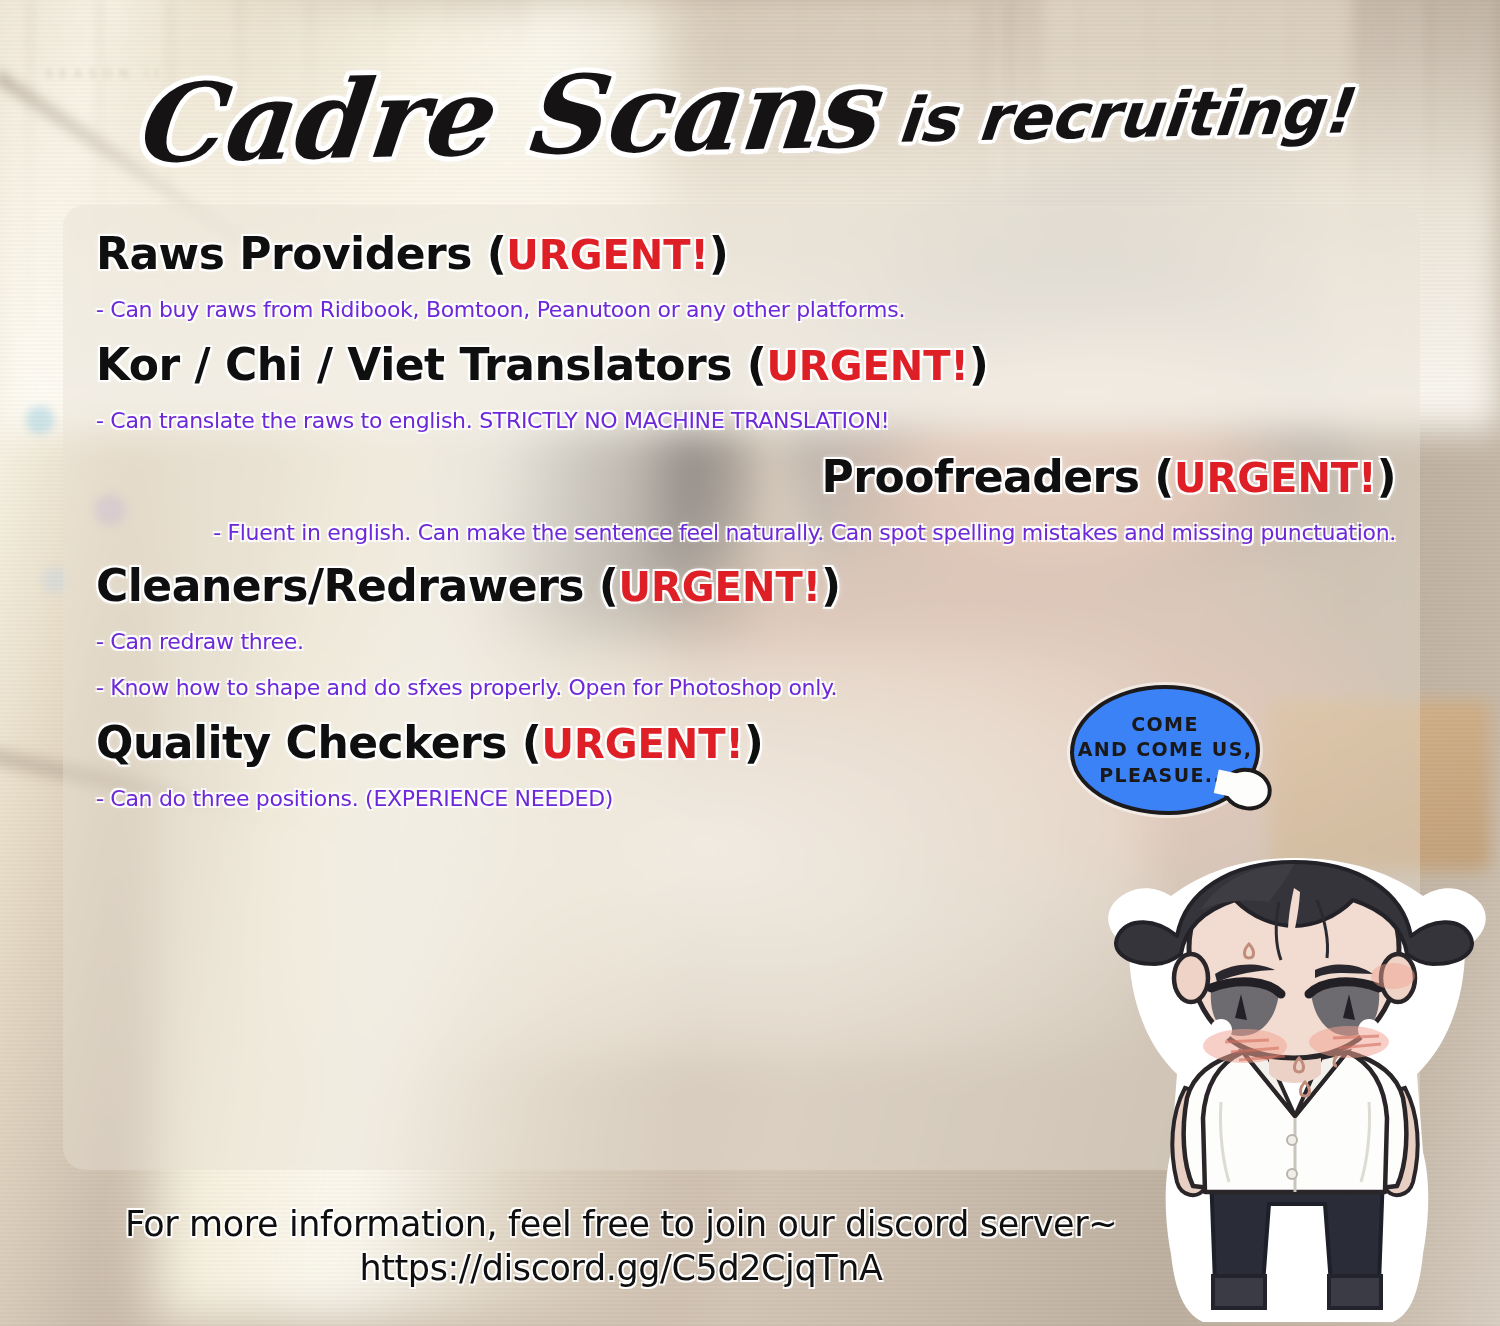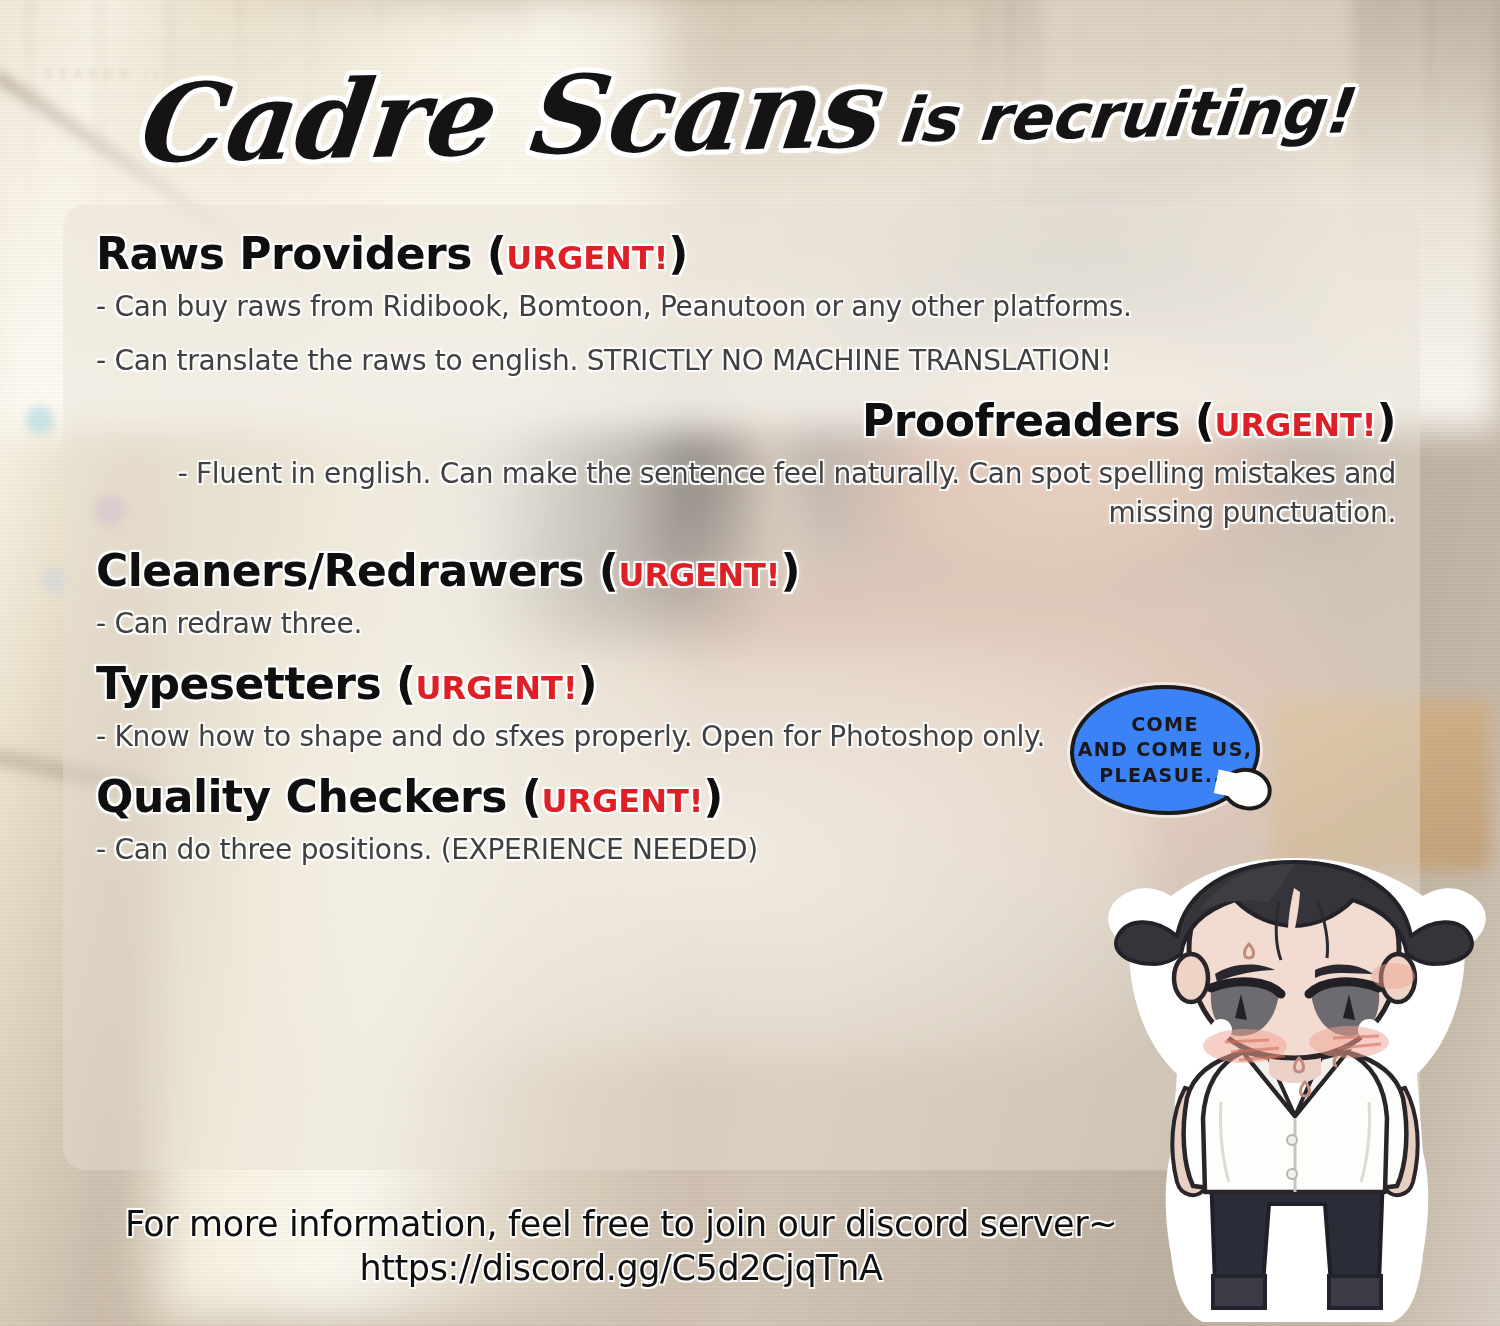--- a/index.html
+++ b/index.html
@@ -163,35 +163,35 @@
     font-size:44px;line-height:1.16;
     color:#100f10;
     letter-spacing:-0.5px;
     text-shadow:
       -2px -2px 0 rgba(255,255,255,.95), 2px -2px 0 rgba(255,255,255,.95),
       -2px 2px 0 rgba(255,255,255,.95), 2px 2px 0 rgba(255,255,255,.95),
       0 0 6px rgba(255,255,255,.9);
   }
   .urgent{
     color:#DE2026;
-    font-size:32px;
+    font-size:40px;
     letter-spacing:0px;
     text-shadow:
       -2px -2px 0 rgba(255,255,255,.9), 2px -2px 0 rgba(255,255,255,.9),
       -2px 2px 0 rgba(255,255,255,.9), 2px 2px 0 rgba(255,255,255,.9),
       0 0 5px rgba(255,255,255,.85);
   }
   .paren{color:#100f10;}
   .desc{
     font-family:"DejaVu Sans",sans-serif;
     font-weight:400;
-    font-size:28px;line-height:1.42;
-    color:#404040;
+    font-size:22px;line-height:1.42;
+    color:#6d28d9;
     letter-spacing:-0.3px;
-    margin-top:8px;
+    margin-top:15px;
     text-shadow:
       -1.6px -1.6px 0 rgba(255,255,255,.95), 1.6px -1.6px 0 rgba(255,255,255,.95),
       -1.6px 1.6px 0 rgba(255,255,255,.95), 1.6px 1.6px 0 rgba(255,255,255,.95),
       0 0 5px rgba(255,255,255,.9);
   }
   .entry.e1{margin-bottom:14px;}
   .entry.e2{margin-bottom:14px;}
   .entry.e3{margin-bottom:12px;text-align:right;}
   .entry.e4{margin-bottom:14px;}
   .entry.e5{margin-bottom:14px;}
@@ -281,44 +281,44 @@
 
     <div class="entry e1">
       <div class="role">
         <span>Raws Providers</span>
         <span class="paren">(</span><span class="urgent">URGENT!</span><span class="paren">)</span>
       </div>
       <div class="desc">- Can buy raws from Ridibook, Bomtoon, Peanutoon or any other platforms.</div>
     </div>
 
     <div class="entry e2">
+      <div class="role">
+        <span>Kor / Chi / Viet Translators</span>
+        <span class="paren">(</span><span class="urgent">URGENT!</span><span class="paren">)</span>
+      </div>
       <div class="desc">- Can translate the raws to english. STRICTLY NO MACHINE TRANSLATION!</div>
     </div>
 
     <div class="entry e3">
       <div class="role">
         <span>Proofreaders</span>
         <span class="paren">(</span><span class="urgent">URGENT!</span><span class="paren">)</span>
       </div>
       <div class="desc">- Fluent in english. Can make the sentence feel naturally. Can spot spelling mistakes and missing punctuation.</div>
     </div>
 
     <div class="entry e4">
       <div class="role">
         <span>Cleaners/Redrawers</span>
         <span class="paren">(</span><span class="urgent">URGENT!</span><span class="paren">)</span>
       </div>
       <div class="desc">- Can redraw three.</div>
     </div>
 
     <div class="entry e5">
-      <div class="role">
-        <span>Typesetters</span>
-        <span class="paren">(</span><span class="urgent">URGENT!</span><span class="paren">)</span>
-      </div>
       <div class="desc">- Know how to shape and do sfxes properly. Open for Photoshop only.</div>
     </div>
 
     <div class="entry e6">
       <div class="role">
         <span>Quality Checkers</span>
         <span class="paren">(</span><span class="urgent">URGENT!</span><span class="paren">)</span>
       </div>
       <div class="desc">- Can do three positions. (EXPERIENCE NEEDED)</div>
     </div>

